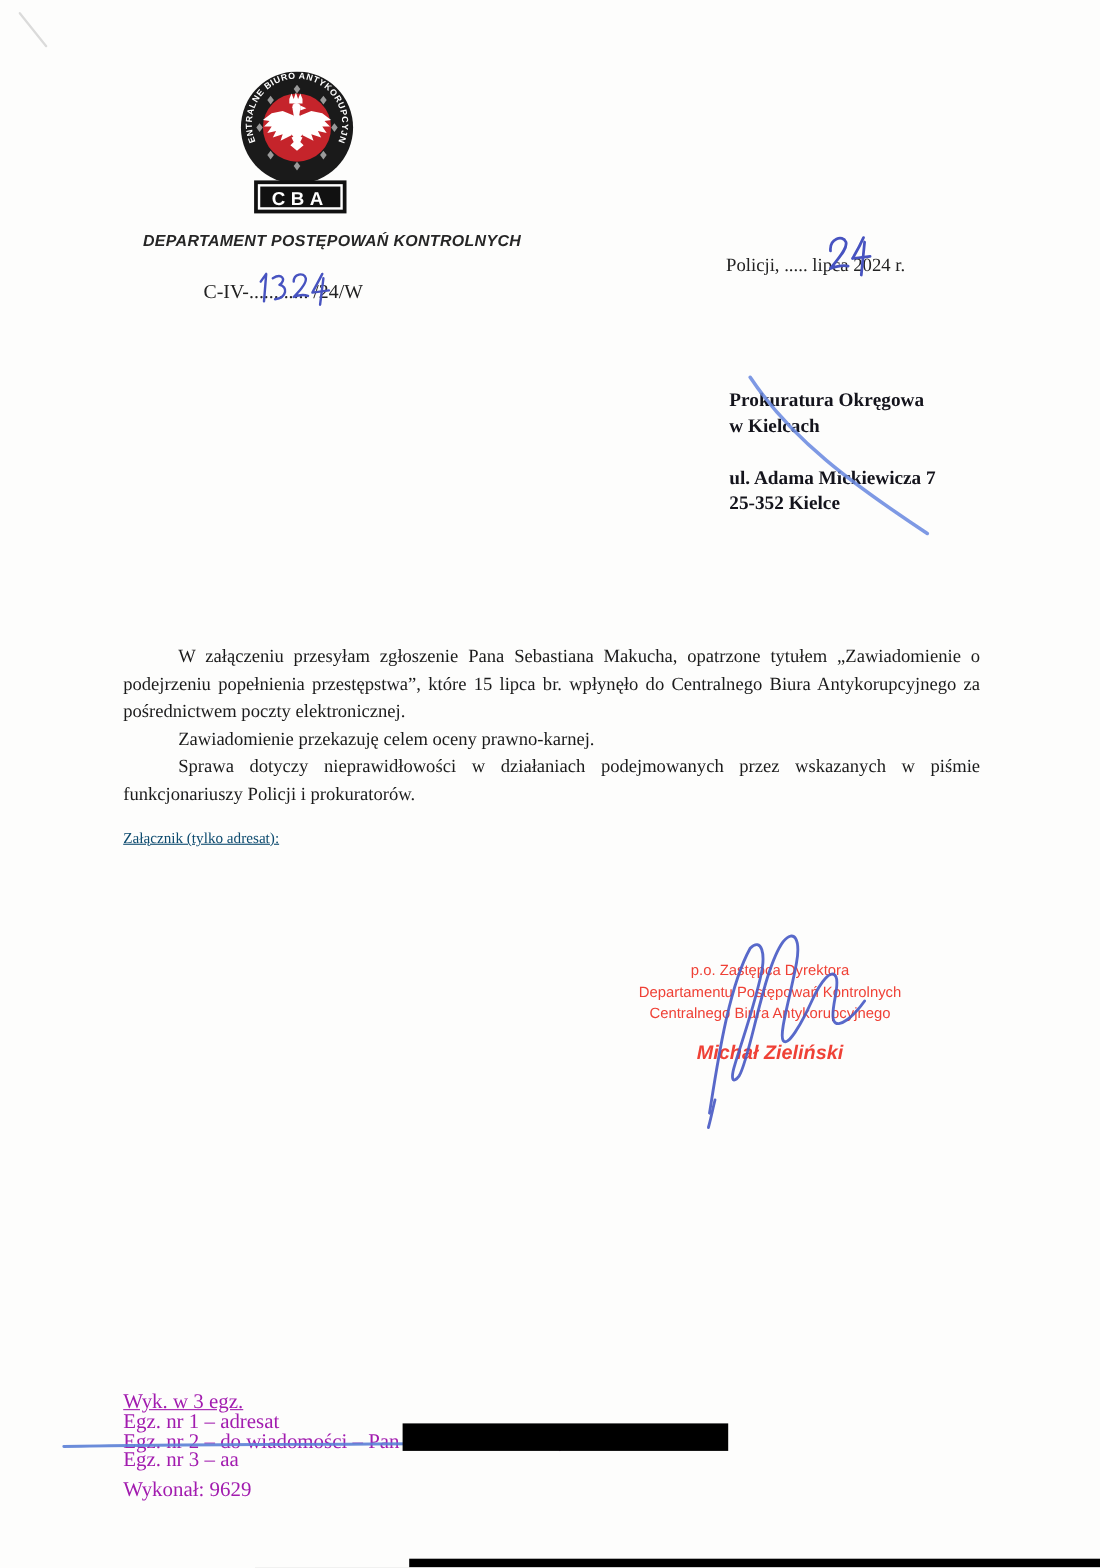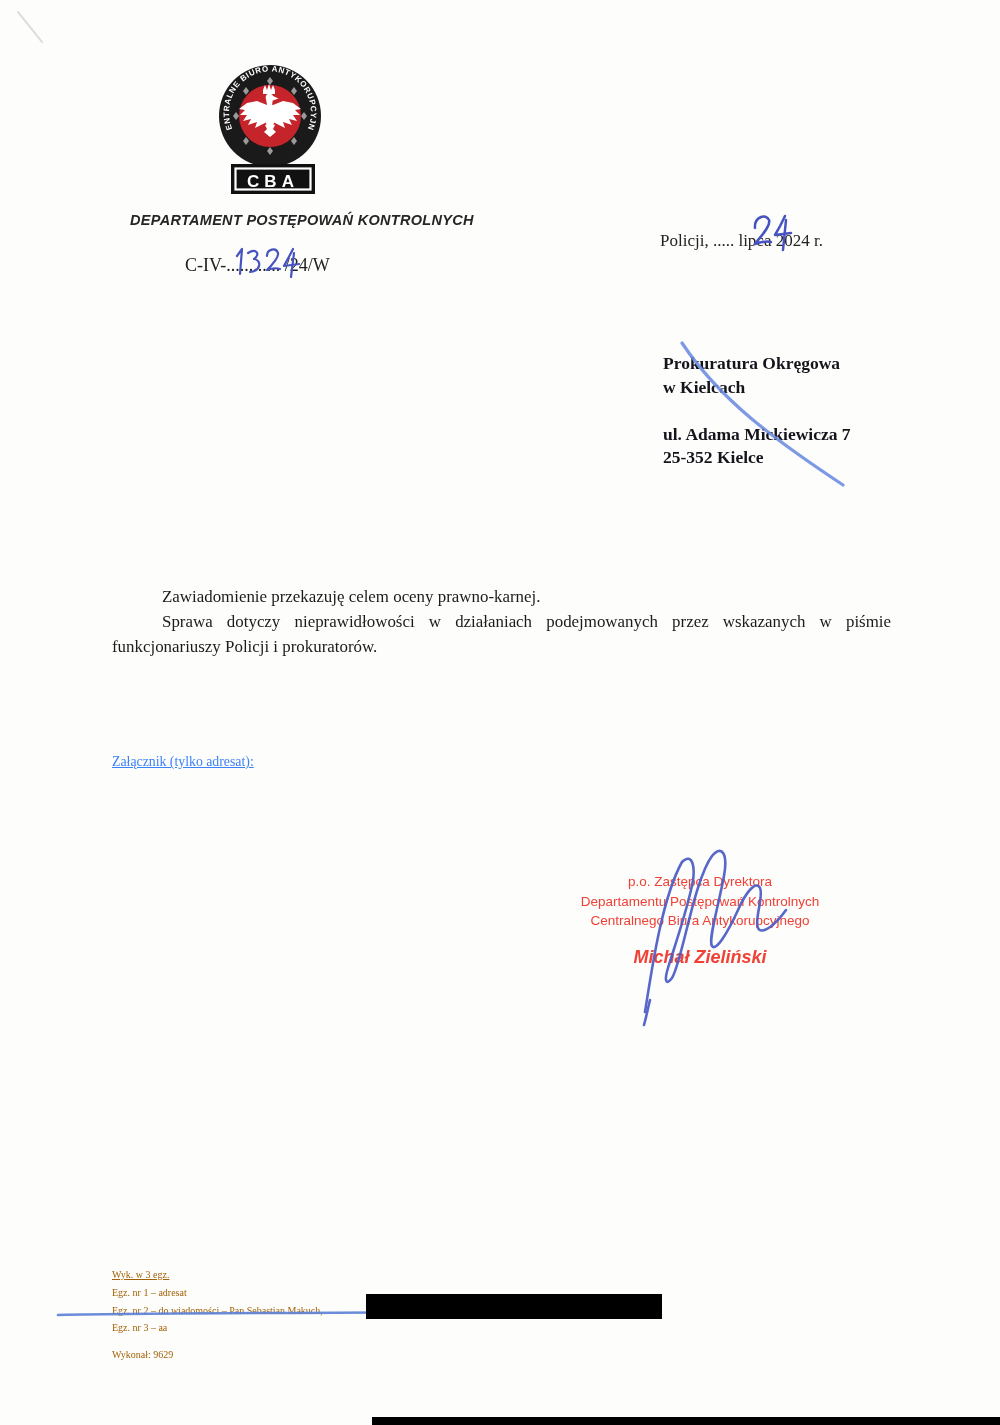--- a/index.html
+++ b/index.html
@@ -17,31 +17,31 @@
   }
   .refline{left:185px;top:255px;font-size:18px;color:#222;}
   .dateline{left:660px;top:231px;font-size:17px;color:#222;}
   
   .recipient{left:663px;top:352px;font-size:17.5px;font-weight:bold;line-height:23.5px;color:#14141c;}
   .recipient .gap{height:23.5px;}
   
   .bodytext{left:112px;top:584px;width:779px;font-size:16.9px;line-height:25px;text-align:justify;color:#1b1b1b;}
   .bodytext p{margin:0;text-indent:50px;}
   
-  .attachment{left:112px;top:752px;font-size:13.8px;line-height:19px;color:#3b82f6;}
+  .attachment{left:112px;top:752px;font-size:13.8px;line-height:19px;color:#0c4a6e;}
   .attachment .title{text-decoration:underline;}
   
   .sigblock{
     left:540px;top:872px;width:320px;text-align:center;
     font-family:"Liberation Sans", sans-serif;font-size:13.5px;line-height:19.5px;
     color:#ef4136;
   }
   .signame{margin-top:17px;font-size:18px;font-style:italic;font-weight:bold;}
   
-  .footer{left:112px;top:1266px;font-size:10px;line-height:17.8px;color:#a16207;}
+  .footer{left:112px;top:1266px;font-size:19px;line-height:17.8px;color:#a21caf;}
   .footer .underline{text-decoration:underline;}
   .footer .prepared{margin-top:9px;}
   .redaction{left:366px;top:1294px;width:296px;height:25px;background:#000;z-index:3;}
   .bottombar{left:372px;top:1417px;width:628px;height:8px;background:#000;}
   svg{display:block;}
   .inkline{z-index:2;}
 </style>
 </head>
 <body>
 
@@ -118,20 +118,21 @@
     <div class="gap"></div>
     <div>ul. Adama Mickiewicza 7</div>
     <div>25-352 Kielce</div>
   </div>
 
   <svg class="abs inkline" style="left:645px;top:330px" width="215" height="165" viewBox="0 0 215 165">
     <path d="M37,13 C75,70 130,110 198,155" stroke="#6c8be0" stroke-width="3.2" fill="none" stroke-linecap="round" opacity="0.88"></path>
   </svg>
 
   <div class="abs bodytext">
+    <p>W załączeniu przesyłam zgłoszenie Pana Sebastiana Makucha, opatrzone tytułem „Zawiadomienie o podejrzeniu popełnienia przestępstwa”, które 15 lipca br. wpłynęło do Centralnego Biura Antykorupcyjnego za pośrednictwem poczty elektronicznej.</p>
     <p>Zawiadomienie przekazuję celem oceny prawno-karnej.</p>
     <p>Sprawa dotyczy nieprawidłowości w działaniach podejmowanych przez wskazanych w piśmie funkcjonariuszy Policji i prokuratorów.</p>
   </div>
 
   <div class="abs attachment">
     <div class="title">Załącznik (tylko adresat):</div>
   </div>
 
   <div class="abs sigblock">
     <div>p.o. Zastępca Dyrektora</div>

